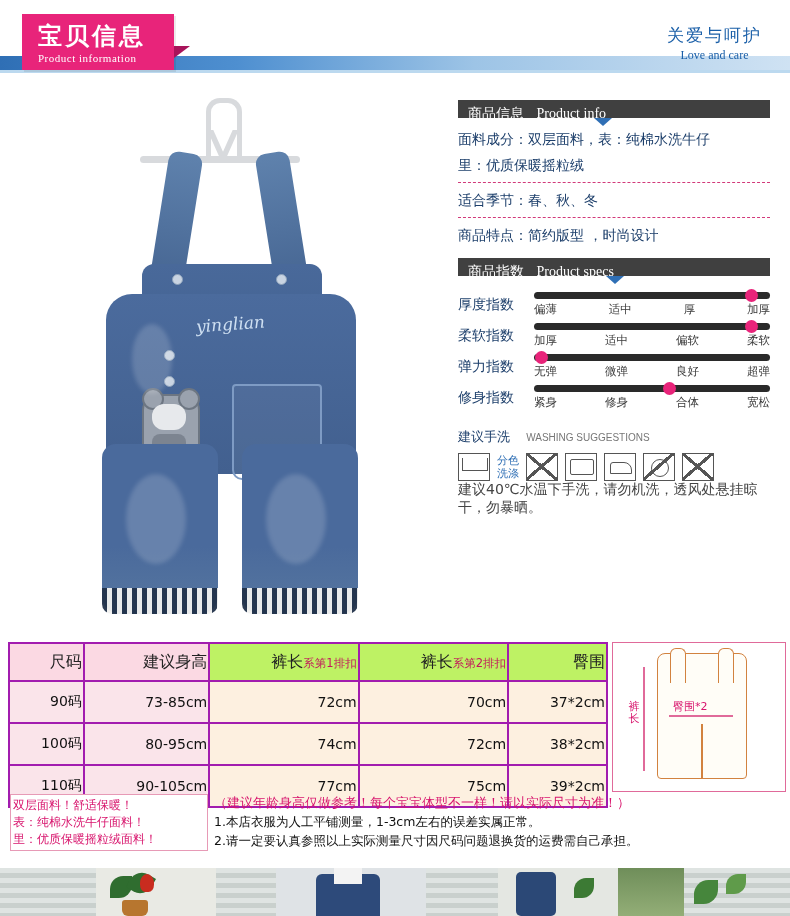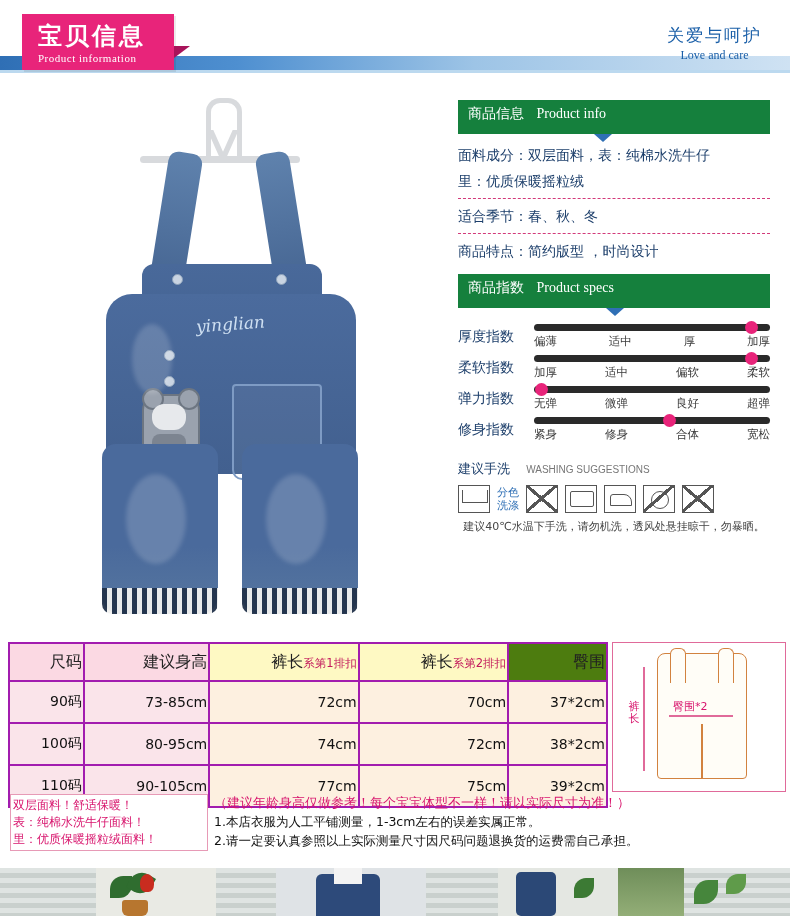--- a/index.html
+++ b/index.html
@@ -277,23 +277,23 @@
 
   
   .info-panel {
     position: absolute;
     left: 458px;
     top: 100px;
     width: 312px;
   }
   .sec-head {
     position: relative;
-    background: #15803d;
+    background: #404040;
     color: #fff;
-    height: 34px;
+    height: 18px;
     line-height: 26px;
     padding-left: 10px;
     font-size: 14px;
     font-family: "DejaVu Sans", sans-serif;
   }
   .sec-head .en {
     font-family: "Liberation Serif", serif;
     font-size: 14px;
     margin-left: 8px;
   }
@@ -389,24 +389,23 @@
     border: 1.5px solid #555;
     position: relative;
   }
   .wash-note-blue {
     font-size: 11px;
     color: #2f6fb5;
     line-height: 13px;
     font-family: "DejaVu Sans", sans-serif;
   }
   .wash-foot {
-    font-size: 11px;
+    font-size: 14px;
     color: #444;
-    margin-top: 6px;
-    text-align: center;
+    text-align: left;
     font-family: "DejaVu Sans", sans-serif;
   }
 
   
   .size-wrap {
     position: absolute;
     left: 8px;
     top: 642px;
     width: 600px;
   }
@@ -424,22 +423,22 @@
     height: 34px;
     font-size: 16px;
     color: #222;
   }
   table.size td {
     height: 38px;
     font-size: 14px;
     color: #111;
   }
   .th-pink { background: #fbd9e3; }
-  .th-blue { background: #fef9c3; }
-  .th-peach { background: #4d7c0f; }
+  .th-blue { background: #bef264; }
+  .th-peach { background: #bef264; }
   .td-rose { background: #fae4ea; }
   .td-cream { background: #fdf0e0; }
   .sup-small { font-size: 11.5px; }
 
   .size-note {
     position: absolute;
     left: 8px;
     top: 794px;
     width: 780px;
     font-family: "DejaVu Sans", sans-serif;

